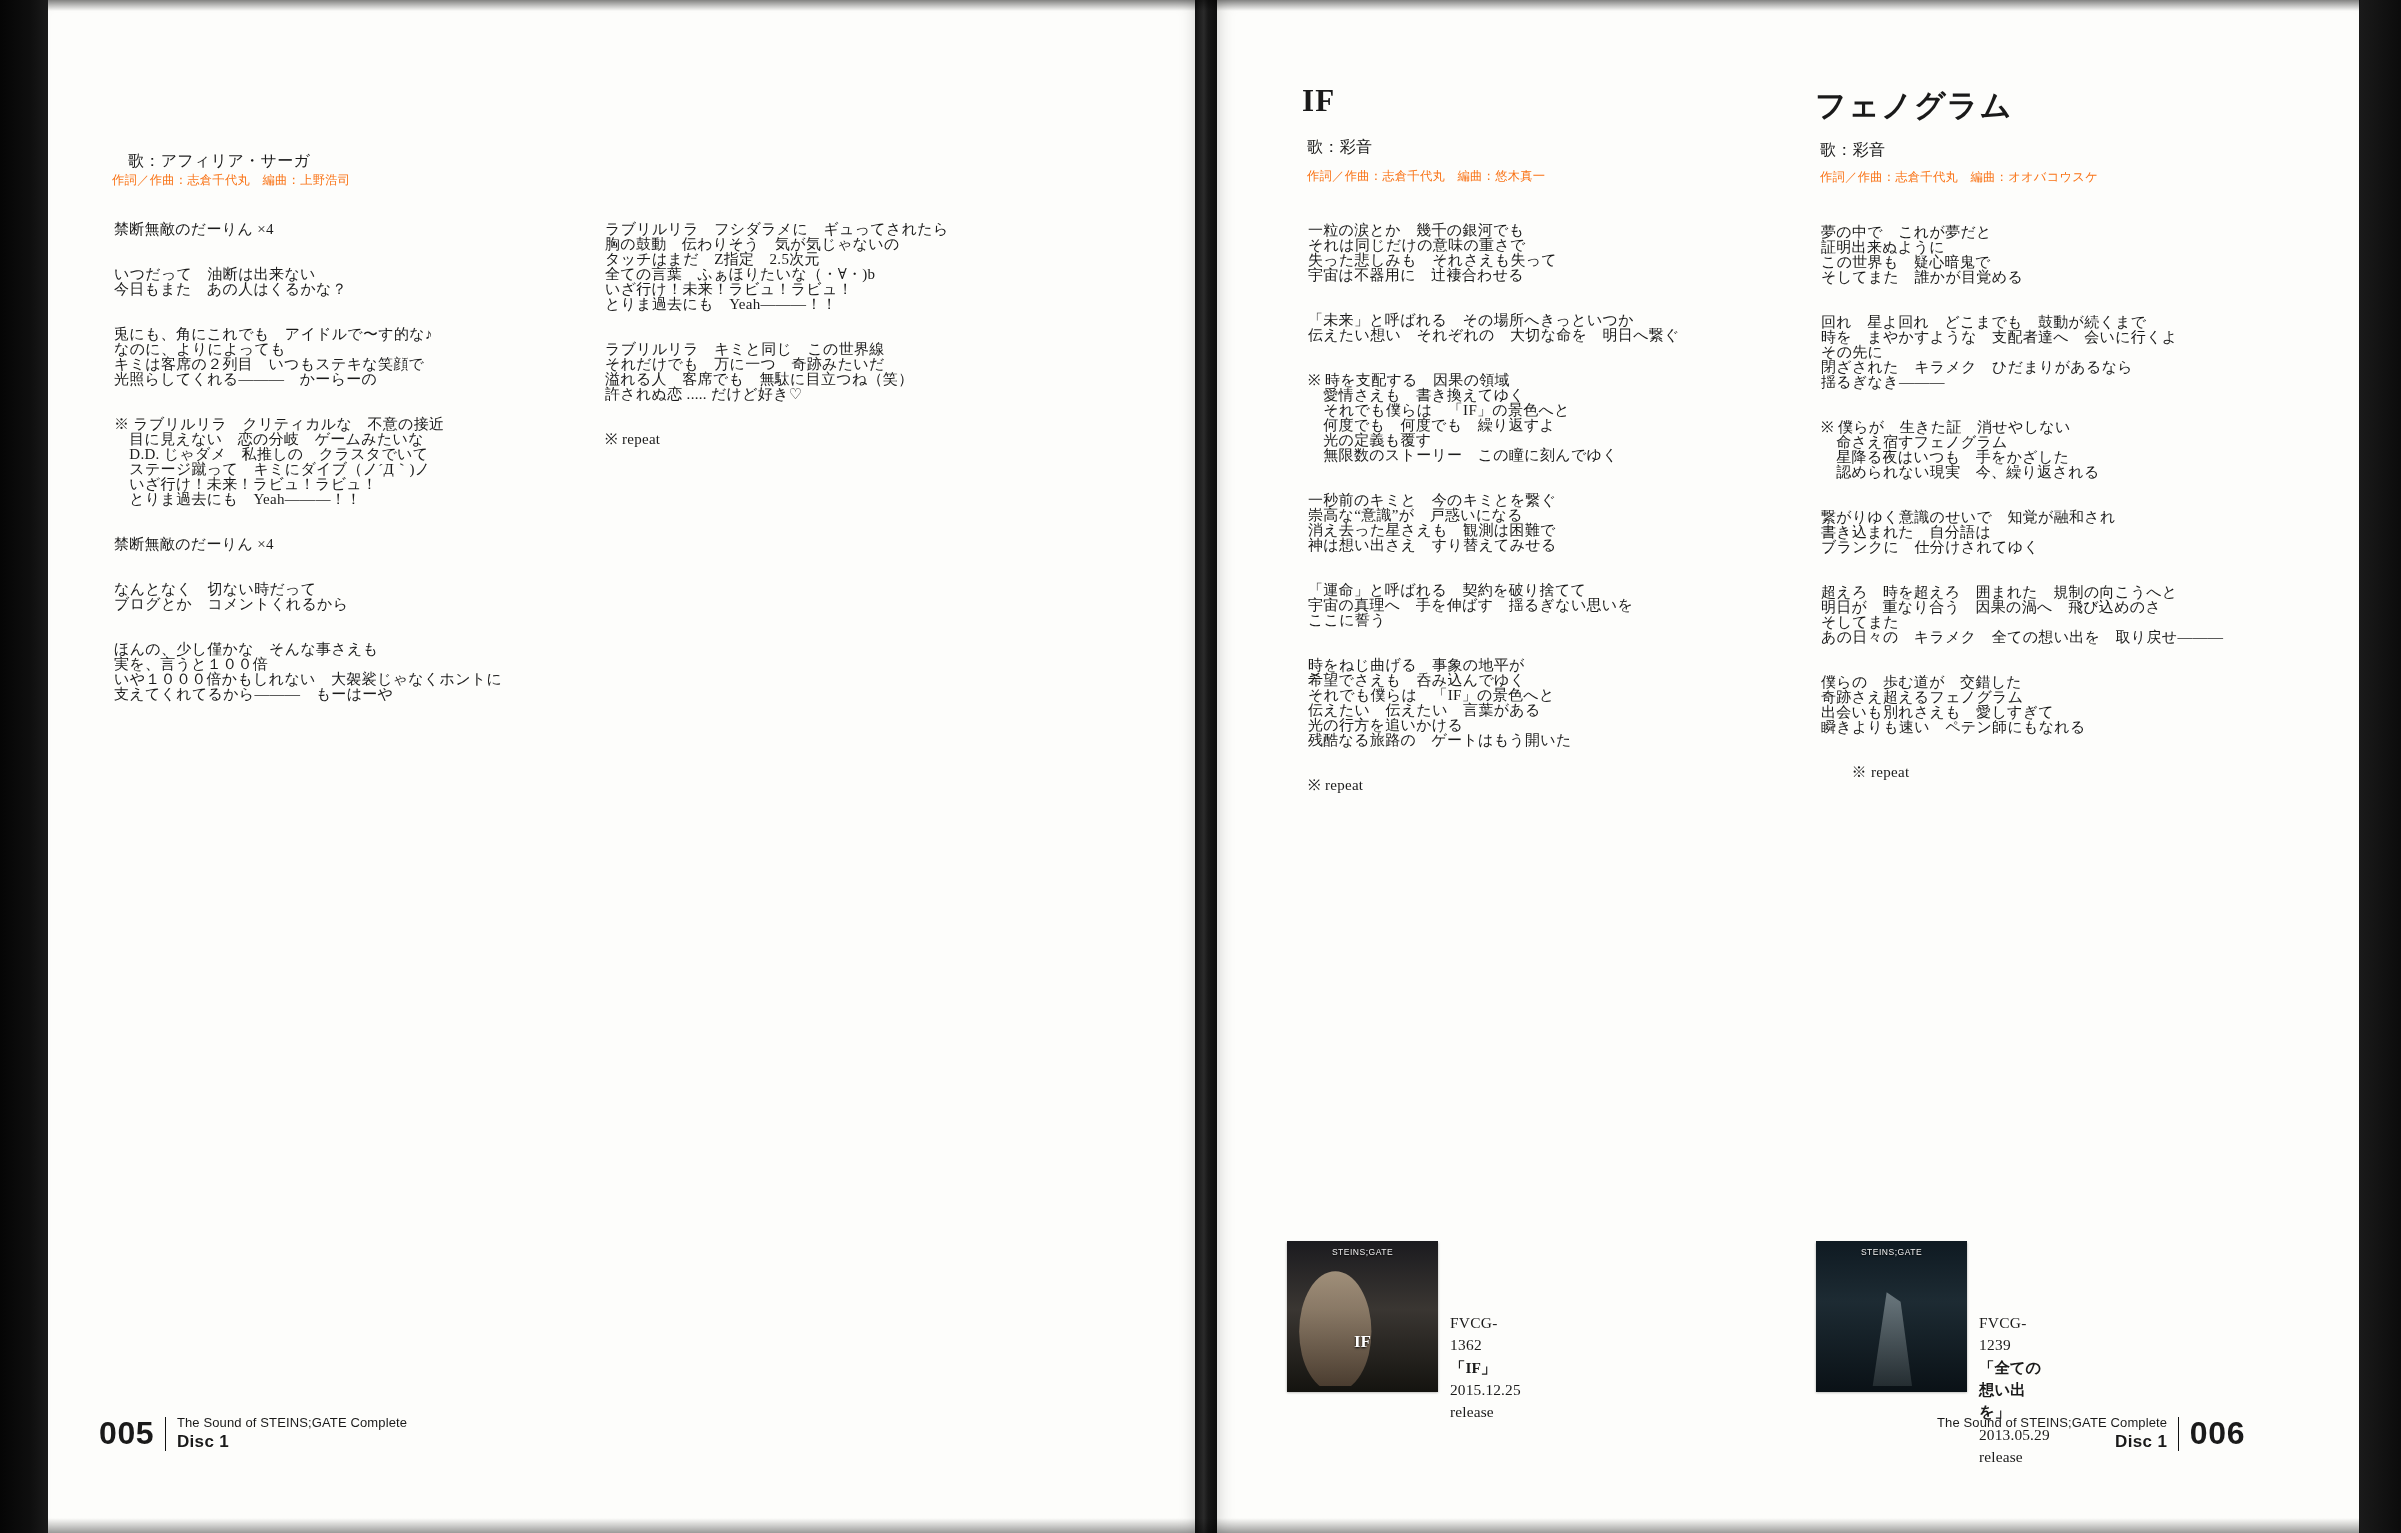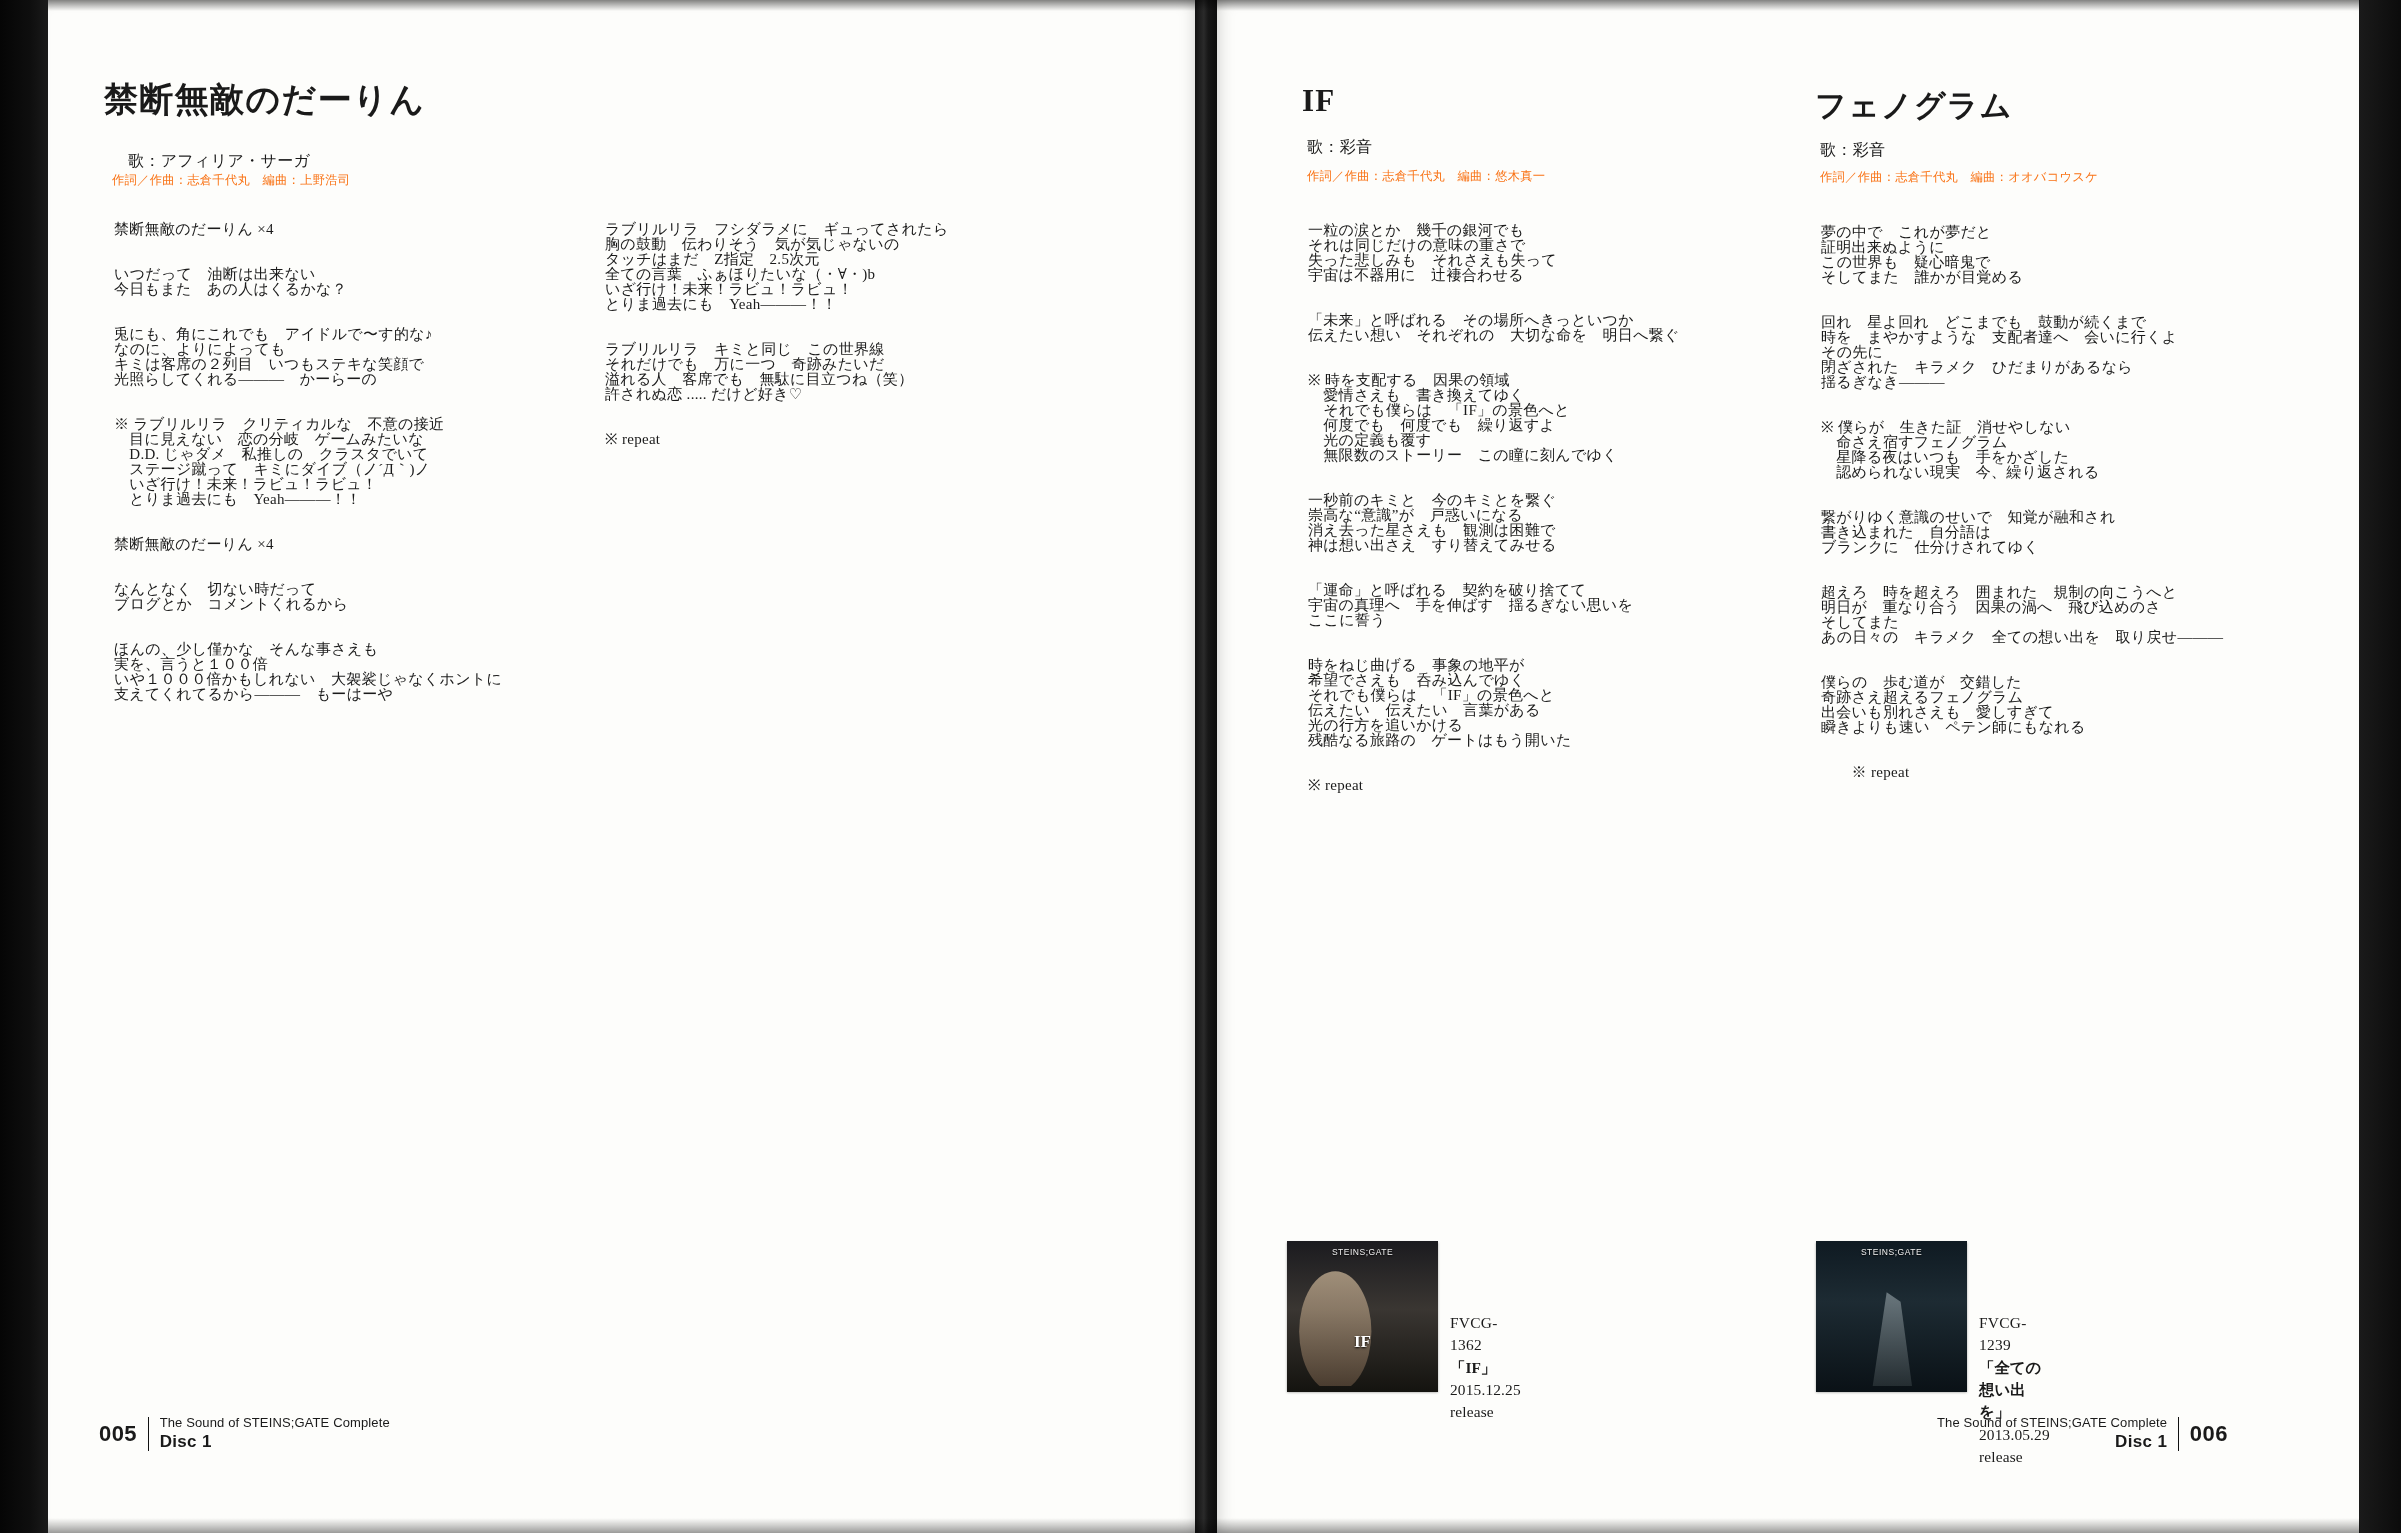--- a/index.html
+++ b/index.html
@@ -85,21 +85,21 @@
       clip-path:polygon(40% 0,62% 10%,80% 100%,18% 100%);opacity:.8;}
   .art-label{position:absolute;left:0;right:0;top:6.2px;text-align:center;
       font-size:8.5px;color:#f2f2f2;letter-spacing:.06em;text-shadow:0 0.8px 1.5px #000;
       font-family:"Liberation Sans",sans-serif;}
   .art-sub{position:absolute;left:0;right:0;bottom:40px;text-align:center;
       font-size:17px;font-weight:bold;color:#fff;text-shadow:0 0.8px 2.3px #000;
       font-family:"Liberation Serif",serif;}
 
   
   .footer{position:absolute;font-family:"Liberation Sans",sans-serif;}
-  .footer .num{font-weight:bold;font-size:22px;letter-spacing:.02em;}
+  .footer .num{font-weight:bold;font-size:32px;letter-spacing:.02em;}
   .footer .rule{border-left:1.5px solid #111;height:34px;}
   .footer .t1{font-size:13px;letter-spacing:.01em;}
   .footer .t2{font-size:17px;font-weight:bold;letter-spacing:.02em;}
 
   #footer-left{left:99px;top:1415px;display:flex;align-items:center;gap:10.8px;}
   #footer-left .txt{display:flex;flex-direction:column;line-height:1.25;}
   #footer-right{left:1937px;top:1415px;display:flex;align-items:center;gap:10.8px;}
   #footer-right .txt{display:flex;flex-direction:column;line-height:1.25;align-items:flex-end;}
 </style>
 </head>
@@ -108,21 +108,20 @@
 <div class="scan">
 
   <div class="edge-left"></div>
   <div class="edge-right"></div>
   <div class="paper-left"></div>
   <div class="paper-right"></div>
   <div class="gutter"></div>
   <div class="top-shadow"></div>
   <div class="bot-shadow"></div>
 
-  <div class="song-title" id="song1-title">禁断無敵のだーりん</div>
   <div class="credit-line" id="song1-credit">歌：アフィリア・サーガ</div>
   <div class="credit-small" id="song1-credit2">作詞／作曲：志倉千代丸　編曲：上野浩司</div>
   <div class="lyr" id="song1-colA">禁断無敵のだーりん ×4
 
 
 いつだって　油断は出来ない
 今日もまた　あの人はくるかな？
 
 
 兎にも、角にこれでも　アイドルで〜す的な♪

